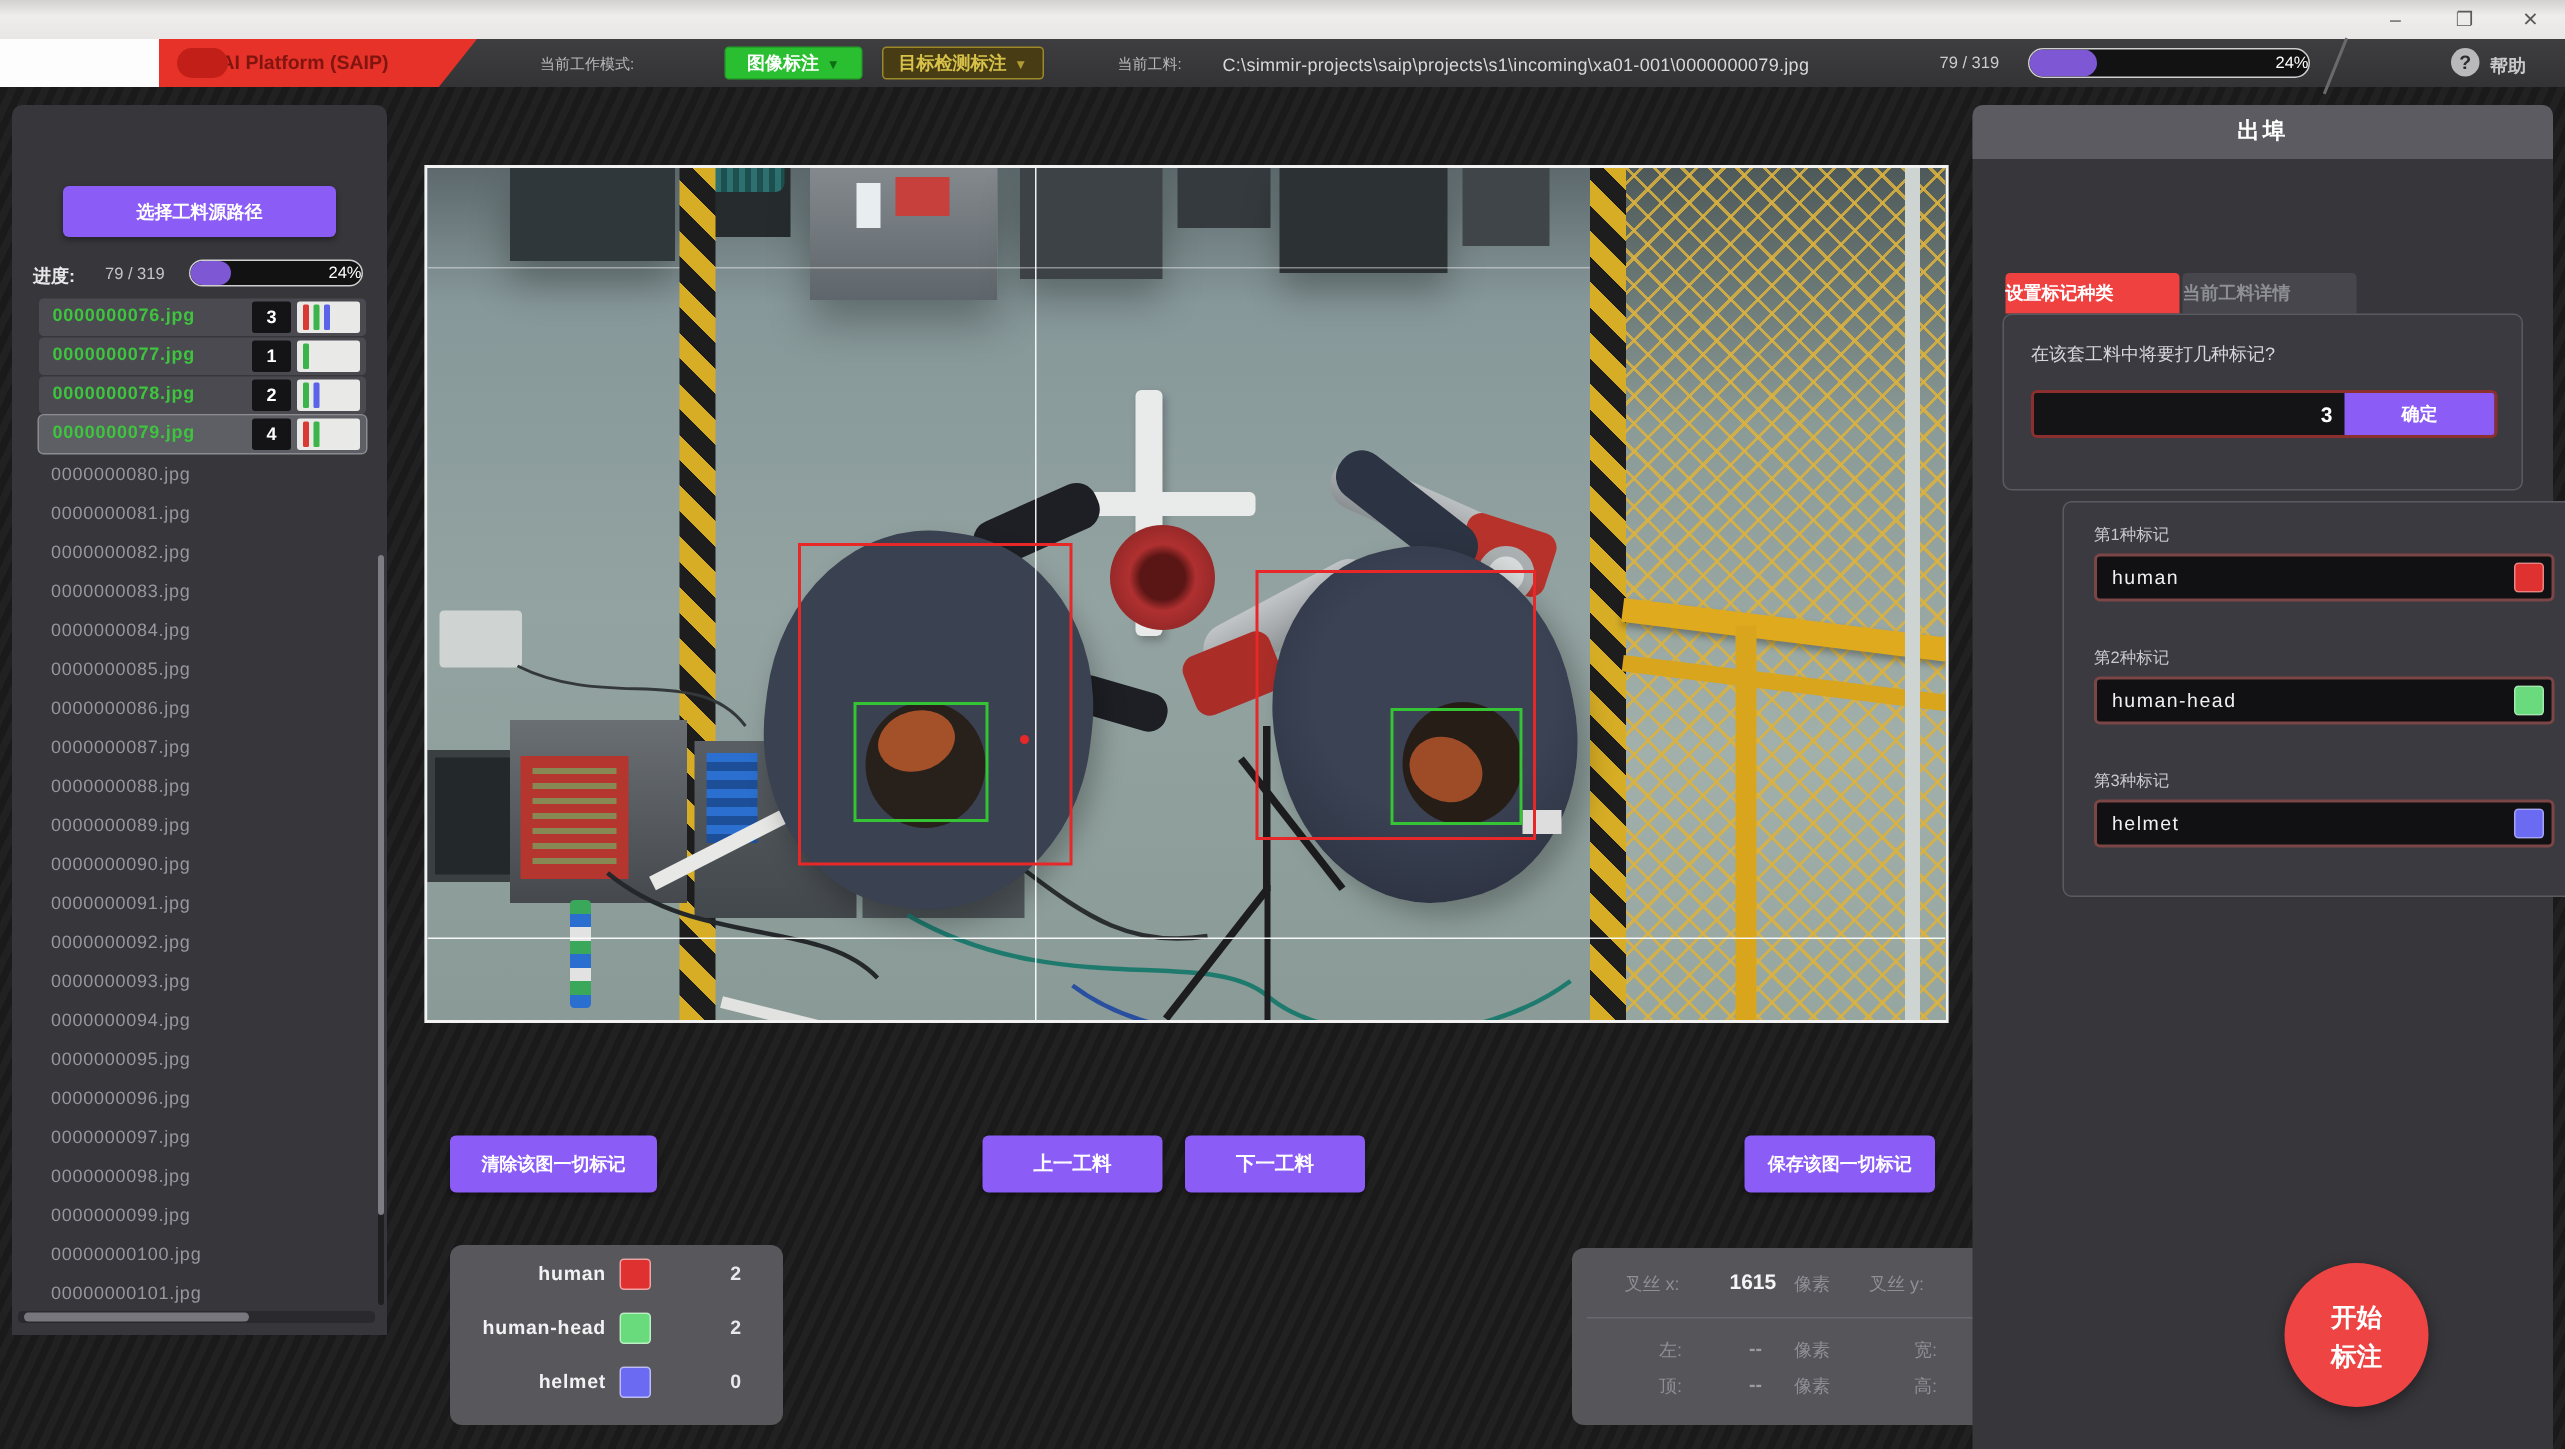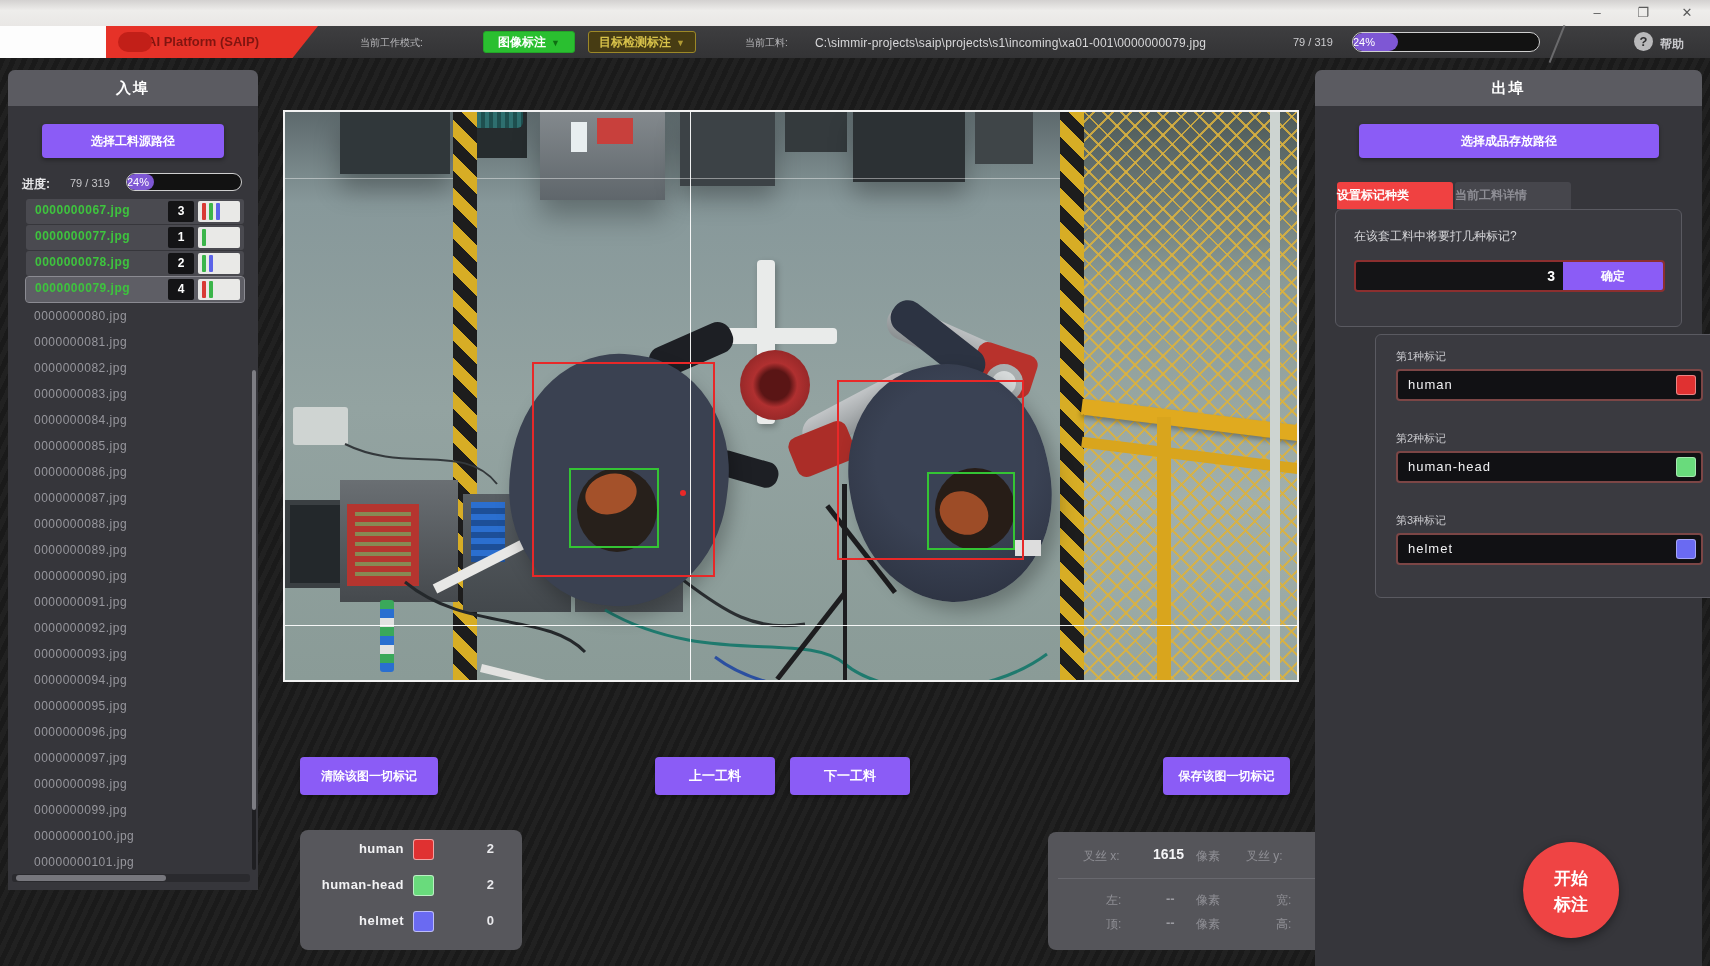--- a/index.html
+++ b/index.html
@@ -27,21 +27,21 @@
   .hdr-btn { position:absolute; top:31px; height:22px; border-radius:3px; font-size:12px;
     font-weight:bold; line-height:20px; text-align:center; }
   #mode-primary { left:483px; width:92px; background:#2abf30; color:#fff; border:1px solid #23a428; }
   #mode-primary .arr { color:#0e6e12; font-size:9px; margin-left:5px; }
   #mode-secondary { left:588px; width:108px; background:#473c13; color:#d8c24a; border:1px solid #9c8827; }
   #mode-secondary .arr { color:#b09a33; font-size:9px; margin-left:5px; }
   #file-path { position:absolute; left:815px; top:36px; font-size:12px; color:#d8d8da; letter-spacing:.2px; }
   #hdr-count { position:absolute; left:1293px; top:36px; font-size:11px; color:#cccccf; }
   .pill { position:absolute; background:#121212; border:1px solid #cfcfcf; border-radius:10px; overflow:hidden; }
   .pill .fill { position:absolute; left:0; top:0; bottom:0; background:#7e57d4; border-radius:10px; }
-  .pill .ptext { position:absolute; width:100%; text-align:left; color:#fff; font-size:11px; top:50%; transform:translateY(-50%); }
+  .pill .ptext { position:absolute; width:100%; text-align:right; color:#fff; font-size:11px; top:50%; transform:translateY(-50%); }
   #hdr-pill { left:1352px; top:32px; width:188px; height:20px; }
   #hdr-sep { left:1556px; top:24px; width:2px; height:40px; background:#6a6a6c; transform:rotate(22deg); }
   #help-icon { left:1634px; top:32px; width:19px; height:19px; border-radius:50%; background:#b9b9bb;
     color:#2c2c2e; font-size:13px; font-weight:bold; text-align:center; line-height:19px; }
   #help-label { position:absolute; left:1660px; top:36px; font-size:12px; font-weight:bold; color:#c9c9cc; }
 
   
   .panel { position:absolute; background:#36363b; border-radius:7px 7px 0 0; }
   .panel-head { height:36px; background:#5b5b61; border-radius:7px 7px 0 0; color:#fff;
     font-size:15px; font-weight:bold; text-align:center; line-height:36px; letter-spacing:2px; }
@@ -146,31 +146,30 @@
   <div id="hdr-count">79 / 319</div>
   <div id="hdr-pill" class="pill">
     <div class="fill" id="hdr-fill" style="width: 24%;"></div>
     <div class="ptext">24%</div>
   </div>
   <div id="hdr-sep" class="abs"></div>
   <div id="help-icon" class="abs">?</div>
   <div id="help-label">帮助</div>
 
   <div id="left-panel" class="panel">
-    <div class="panel-head">入埠</div>
     <button id="lp-select" class="red-btn">选择工料源路径</button>
     <div id="lp-progress-label">进度:</div>
     <div id="lp-progress-count">79 / 319</div>
     <div id="lp-pill" class="pill">
       <div class="fill" id="lp-fill" style="width: 24%;"></div>
       <div class="ptext">24%</div>
     </div>
     <div id="file-list">
         <div class="frow annotated">
-          <span class="fname">0000000067.jpg</span>
+          <span class="fname">0000000076.jpg</span>
           <span class="fbadge">3</span>
           <span class="fbars">
             <i style="background:#d83a34"></i>
             <i style="background:#3bb54a"></i>
             <i style="background:#5b63e8"></i>
           </span>
         </div>
         <div class="frow annotated">
           <span class="fname">0000000077.jpg</span>
           <span class="fbadge">1</span>
@@ -346,21 +345,20 @@
     <span class="abs c-dim" style="left:58px;top:84px">顶:</span>
     <span class="abs c-muted" style="left:118px;top:83px">--</span>
     <span class="abs c-dim" style="left:148px;top:84px">像素</span>
     <span class="abs c-dim" style="left:228px;top:84px">高:</span>
     <span class="abs c-muted" style="left:282px;top:83px">--</span>
     <span class="abs c-dim" style="left:312px;top:84px">像素</span>
   </div>
 
   <div id="right-panel" class="panel">
     <div class="panel-head">出埠</div>
-    <button id="rp-select" class="red-btn">选择成品存放路径</button>
     <div id="tab-active" class="tab">设置标记种类</div>
     <div id="tab-inactive" class="tab">当前工料详情</div>
 
     <div id="gb-count" class="groupbox">
       <div id="gb-question">在该套工料中将要打几种标记?</div>
       <div id="count-row">
         <div id="count-input">3</div>
         <button id="count-confirm" class="red-btn">确定</button>
       </div>
     </div>

